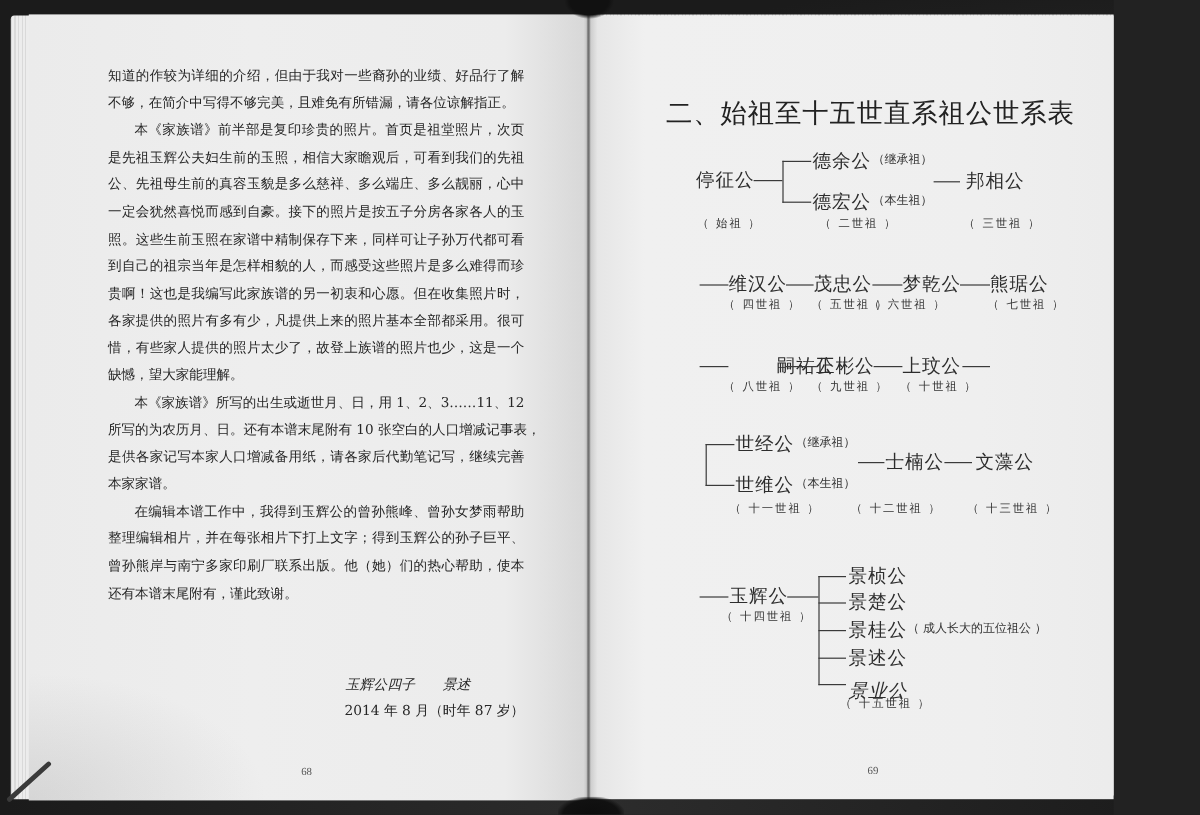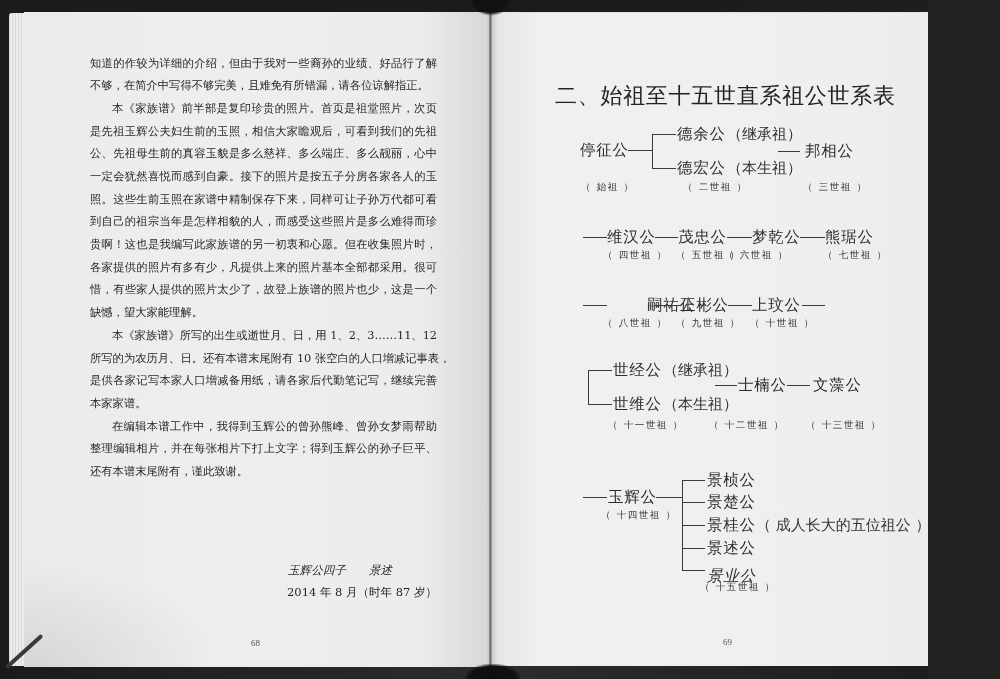--- a/index.html
+++ b/index.html
@@ -81,21 +81,21 @@
     font-size:22px; color:#222; white-space:nowrap;
     text-align:justify; text-align-last:justify;
   }
   .nm {
     font-family:"DejaVu Sans","Liberation Sans",sans-serif;
     font-size:15.5px; line-height:18px; height:18px; width:48px; color:#2d2d2d;
     white-space:nowrap; text-align:justify; text-align-last:justify;
   }
   .note {
     font-family:"DejaVu Sans","Liberation Sans",sans-serif;
-    font-size:15px; line-height:12px; color:#333; white-space:nowrap;
+    font-size:10px; line-height:12px; color:#333; white-space:nowrap;
   }
   .lab {
     font-family:"DejaVu Sans","Liberation Sans",sans-serif;
     font-size:9.5px; line-height:12px; color:#333; white-space:nowrap;
     letter-spacing:1.6px;
   }
   .hl { position:absolute; height:1px; background:#3a3a3a; }
   .vl { position:absolute; width:1px; background:#3a3a3a; }
 </style>
 </head>
@@ -125,20 +125,21 @@
     <div class="tl">贵啊！这也是我编写此家族谱的另一初衷和心愿。但在收集照片时，</div>
     <div class="tl">各家提供的照片有多有少，凡提供上来的照片基本全部都采用。很可</div>
     <div class="tl">惜，有些家人提供的照片太少了，故登上族谱的照片也少，这是一个</div>
     <div class="tl" style="width:103px">缺憾，望大家能理解。</div>
     <div class="tl indent">本《家族谱》所写的出生或逝世月、日，用 1、2、3……11、12</div>
     <div class="tl">所写的为农历月、日。还有本谱末尾附有 10 张空白的人口增减记事表，</div>
     <div class="tl">是供各家记写本家人口增减备用纸，请各家后代勤笔记写，继续完善</div>
     <div class="tl" style="width:50px">本家家谱。</div>
     <div class="tl indent">在编辑本谱工作中，我得到玉辉公的曾孙熊峰、曾孙女梦雨帮助</div>
     <div class="tl">整理编辑相片，并在每张相片下打上文字；得到玉辉公的孙子巨平、</div>
+    <div class="tl">曾孙熊岸与南宁多家印刷厂联系出版。他（她）们的热心帮助，使本</div>
     <div class="tl" style="width:157px">还有本谱末尾附有，谨此致谢。</div>
   </div>
 
   <div class="abs sig" style="left:288px; top:562px; width:104px;font-style:italic;">玉辉公四子　　景述</div>
   <div class="abs sig" style="left:287px; top:584px; width:131px;">2014 年 8 月（时年 87 岁）</div>
   <div class="abs folio" style="left:251px; top:637px;">68</div>
 
   <div class="abs title">二、始祖至十五世直系祖公世系表</div>
 
   <div class="abs nm" style="left:580px; top:141px;">停征公</div>

